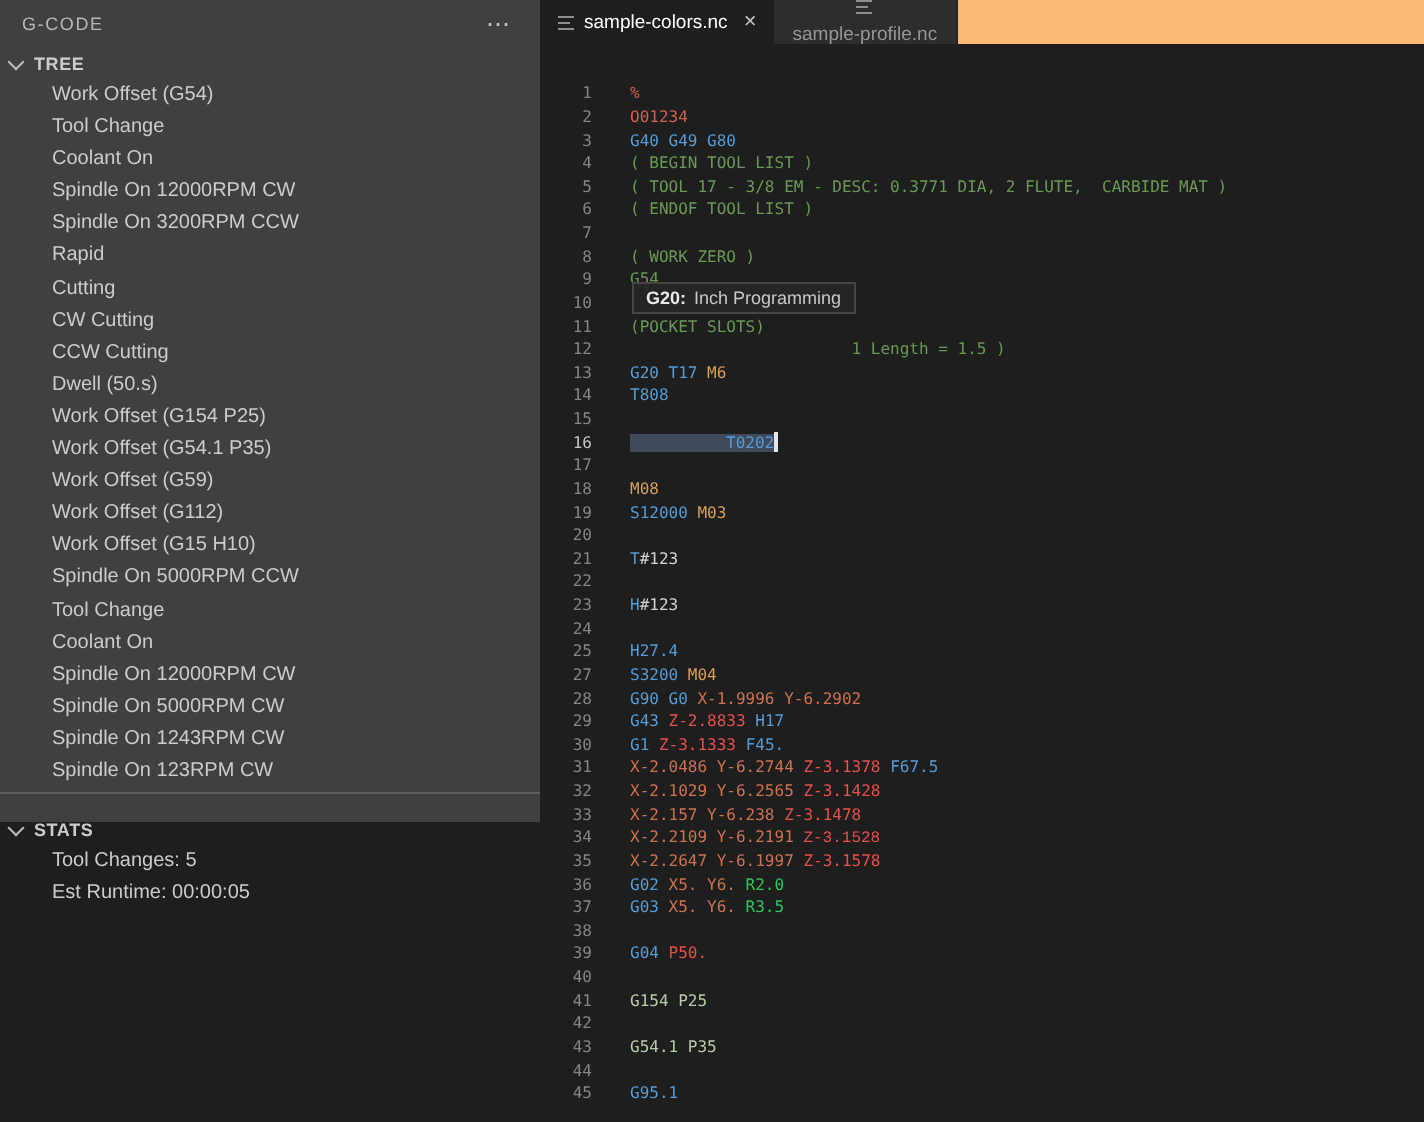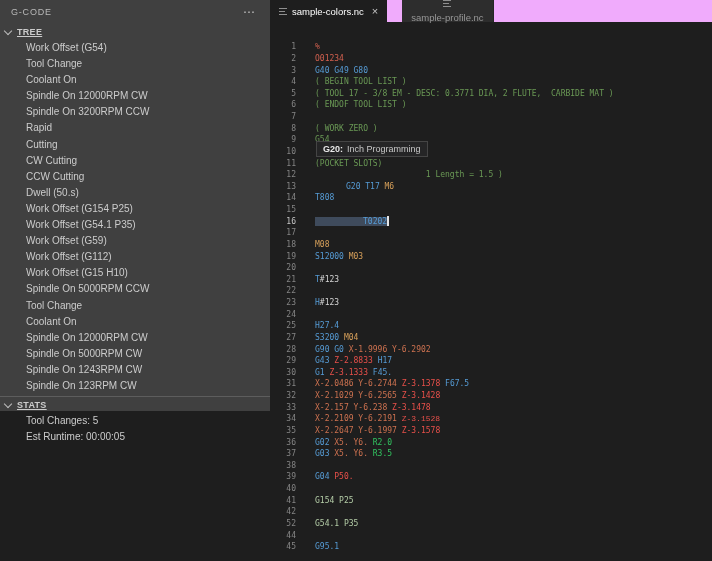--- a/index.html
+++ b/index.html
@@ -7,27 +7,27 @@
     width:712px;height:561px;overflow:hidden;position:relative;
     background:#1e1e1e;font-family:"Liberation Sans",sans-serif;
     -webkit-font-smoothing:antialiased;
   }
   
   .sidebar{position:absolute;left:0;top:0;width:270px;height:411px;background:#404040;color:#cccccc;}
   .sidebar-header{height:24px;display:flex;align-items:center;justify-content:space-between;padding:0 14px 0 11px;}
   .sidebar-title{font-size:9px;color:#b8b8b8;letter-spacing:.8px;}
   .ellipsis{color:#c5c5c5;font-size:12px;letter-spacing:1px;cursor:pointer;line-height:6px;}
   .section-header{display:flex;align-items:center;height:16px;gap:6px;padding-left:5px;}
-  .section-label{font-size:9px;font-weight:bold;color:#cccccc;letter-spacing:.3px;text-decoration:underline;}
+  .section-label{font-size:9px;font-weight:bold;color:#cccccc;letter-spacing:.3px;}
   .chev{width:5px;height:5px;border-left:1px solid #bdbdbd;border-bottom:1px solid #bdbdbd;transform:rotate(-45deg);margin-top:-2px;}
   .tree-item{height:16.1px;line-height:16.1px;padding-left:26px;font-size:10px;color:#cccccc;white-space:nowrap;cursor:pointer;}
-  .section.stats{border-top:1px solid rgba(150,150,150,.35);margin-top:2px;padding-top:0;}
+  .section.stats{border-top:1px solid rgba(150,150,150,.35);margin-top:2px;padding-top:10px;}
   
   .editor{position:absolute;left:270px;top:0;right:0;height:561px;background:#1e1e1e;}
-  .tabbar{height:22px;background:#f0abfc;display:flex;align-items:stretch;gap:15px;}
+  .tabbar{height:22px;background:#fdba74;display:flex;align-items:stretch;}
   .tab{display:flex;align-items:center;gap:5px;padding:0 9px;font-size:9.5px;cursor:pointer;white-space:nowrap;}
   .tab.active{background:#1e1e1e;color:#ffffff;}
   .tab.inactive{background:#2d2d2d;color:#969696;border-right:1px solid #252526;flex-direction:column;}
   .file-icon{width:8px;height:7px;position:relative;flex:none;}
   .file-icon i{position:absolute;left:0;height:1px;background:#8f8f8f;display:block;}
   .file-icon i:nth-child(1){top:0;width:8px;}
   .file-icon i:nth-child(2){top:3px;width:6px;}
   .file-icon i:nth-child(3){top:6px;width:8px;}
   .tab-close{font-size:11px;color:#c5c5c5;margin-left:3px;line-height:10px;cursor:pointer;}
   .code-area{position:absolute;top:22px;left:0;right:0;bottom:0;padding-top:19px;
@@ -118,21 +118,21 @@
       <div class="code-line"><span class="gutter">3</span><span class="line-text"><span class="seg" style="color: rgb(86, 156, 214);">G40 G49 G80</span></span></div>
       <div class="code-line"><span class="gutter">4</span><span class="line-text"><span class="seg" style="color: rgb(106, 153, 85);">( BEGIN TOOL LIST )</span></span></div>
       <div class="code-line"><span class="gutter">5</span><span class="line-text"><span class="seg" style="color: rgb(106, 153, 85);">( TOOL 17 - 3/8 EM - DESC: 0.3771 DIA, 2 FLUTE,  CARBIDE MAT )</span></span></div>
       <div class="code-line"><span class="gutter">6</span><span class="line-text"><span class="seg" style="color: rgb(106, 153, 85);">( ENDOF TOOL LIST )</span></span></div>
       <div class="code-line"><span class="gutter">7</span><span class="line-text"></span></div>
       <div class="code-line"><span class="gutter">8</span><span class="line-text"><span class="seg" style="color: rgb(106, 153, 85); margin-top: 22px;">( WORK ZERO )</span></span></div>
       <div class="code-line"><span class="gutter">9</span><span class="line-text"><span class="seg" style="color: rgb(106, 153, 85);">G54</span></span></div>
       <div class="code-line"><span class="gutter">10</span><span class="line-text"></span></div>
       <div class="code-line"><span class="gutter">11</span><span class="line-text"><span class="seg" style="color: rgb(106, 153, 85);">(POCKET SLOTS)</span></span></div>
       <div class="code-line"><span class="gutter">12</span><span class="line-text"><span class="seg" style="color: rgb(106, 153, 85);">                       1 Length = 1.5 )</span></span></div>
-      <div class="code-line"><span class="gutter">13</span><span class="line-text"><span class="seg" style="color: rgb(86, 156, 214); margin-left: 31px;">G20 T17 </span><span class="seg" style="color: rgb(215, 160, 90);">M6</span></span></div>
+      <div class="code-line"><span class="gutter">13</span><span class="line-text"><span class="seg" style="color: rgb(86, 156, 214);">G20 T17 </span><span class="seg" style="color: rgb(215, 160, 90);">M6</span></span></div>
       <div class="code-line"><span class="gutter">14</span><span class="line-text"><span class="seg" style="color: rgb(86, 156, 214);">T808</span></span></div>
       <div class="code-line"><span class="gutter">15</span><span class="line-text"></span></div>
       <div class="code-line"><span class="gutter active">16</span><span class="line-text"><span class="seg hl" style="color: rgb(86, 156, 214); padding-left: 48px;">T0202</span><span class="cursor"></span></span></div>
       <div class="code-line"><span class="gutter">17</span><span class="line-text"></span></div>
       <div class="code-line"><span class="gutter">18</span><span class="line-text"><span class="seg" style="color: rgb(215, 160, 90);">M08</span></span></div>
       <div class="code-line"><span class="gutter">19</span><span class="line-text"><span class="seg" style="color: rgb(86, 156, 214);">S12000 </span><span class="seg" style="color: rgb(215, 160, 90);">M03</span></span></div>
       <div class="code-line"><span class="gutter">20</span><span class="line-text"></span></div>
       <div class="code-line"><span class="gutter">21</span><span class="line-text"><span class="seg" style="color: rgb(86, 156, 214);">T</span><span class="seg" style="color: rgb(212, 212, 212);">#123</span></span></div>
       <div class="code-line"><span class="gutter">22</span><span class="line-text"></span></div>
       <div class="code-line"><span class="gutter">23</span><span class="line-text"><span class="seg" style="color: rgb(86, 156, 214);">H</span><span class="seg" style="color: rgb(212, 212, 212);">#123</span></span></div>
@@ -147,21 +147,21 @@
       <div class="code-line"><span class="gutter">33</span><span class="line-text"><span class="seg" style="color: rgb(206, 114, 80);">X-2.157 Y-6.238 </span><span class="seg" style="color: rgb(232, 80, 74);">Z-3.1478</span></span></div>
       <div class="code-line"><span class="gutter">34</span><span class="line-text"><span class="seg" style="color: rgb(206, 114, 80);">X-2.2109 Y-6.2191 </span><span class="seg" style="color: rgb(232, 80, 74); font-family: Liberation Mono, monospace;">Z-3.1528</span></span></div>
       <div class="code-line"><span class="gutter">35</span><span class="line-text"><span class="seg" style="color: rgb(206, 114, 80);">X-2.2647 Y-6.1997 </span><span class="seg" style="color: rgb(232, 80, 74);">Z-3.1578</span></span></div>
       <div class="code-line"><span class="gutter">36</span><span class="line-text"><span class="seg" style="color: rgb(86, 156, 214);">G02 </span><span class="seg" style="color: rgb(206, 114, 80);">X5. Y6. </span><span class="seg" style="color: rgb(49, 196, 95);">R2.0</span></span></div>
       <div class="code-line"><span class="gutter">37</span><span class="line-text"><span class="seg" style="color: rgb(86, 156, 214);">G03 </span><span class="seg" style="color: rgb(206, 114, 80);">X5. Y6. </span><span class="seg" style="color: rgb(49, 196, 95);">R3.5</span></span></div>
       <div class="code-line"><span class="gutter">38</span><span class="line-text"></span></div>
       <div class="code-line"><span class="gutter">39</span><span class="line-text"><span class="seg" style="color: rgb(86, 156, 214);">G04 </span><span class="seg" style="color: rgb(232, 80, 74);">P50.</span></span></div>
       <div class="code-line"><span class="gutter">40</span><span class="line-text"></span></div>
       <div class="code-line"><span class="gutter">41</span><span class="line-text"><span class="seg" style="color: rgb(181, 206, 168);">G154 P25</span></span></div>
       <div class="code-line"><span class="gutter">42</span><span class="line-text"></span></div>
-      <div class="code-line"><span class="gutter">52</span><span class="line-text"><span class="seg" style="color: rgb(181, 206, 168);">G54.1 P35</span></span></div>
+      <div class="code-line"><span class="gutter">43</span><span class="line-text"><span class="seg" style="color: rgb(181, 206, 168);">G54.1 P35</span></span></div>
       <div class="code-line"><span class="gutter">44</span><span class="line-text"></span></div>
       <div class="code-line"><span class="gutter">45</span><span class="line-text"><span class="seg" style="color: rgb(86, 156, 214);">G95.1</span></span></div>
     </div>
   <div class="tooltip">
     <span class="tt-code">G20:</span>
     <span class="tt-desc">Inch Programming</span>
   </div>
 </div>
 
 </body></html>

